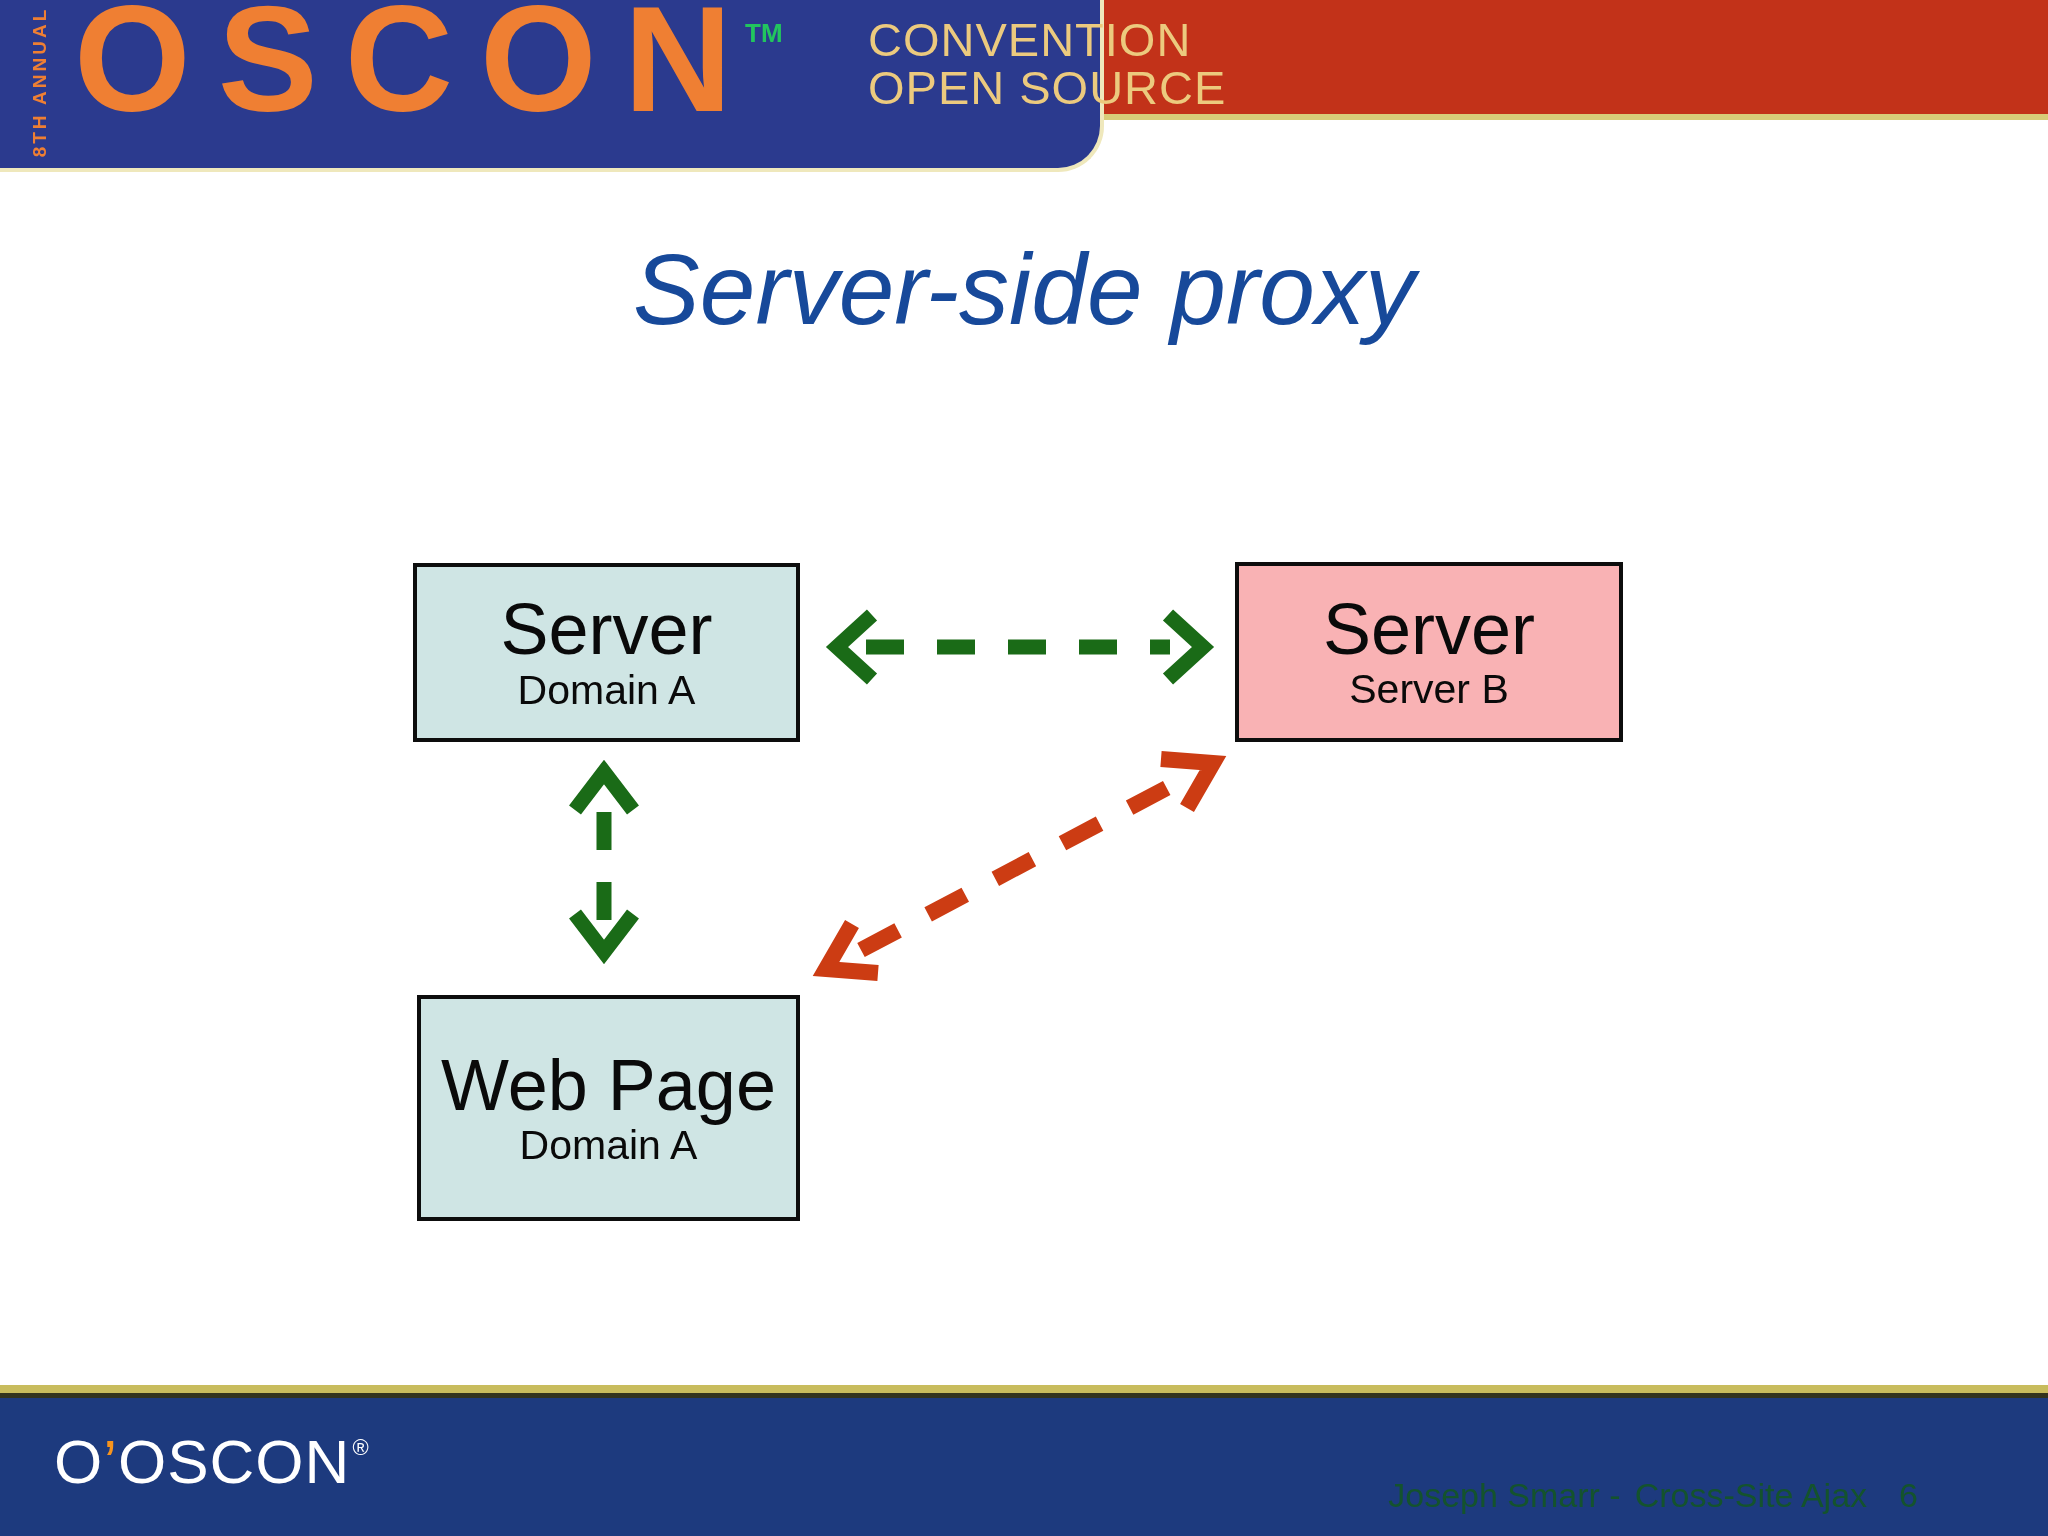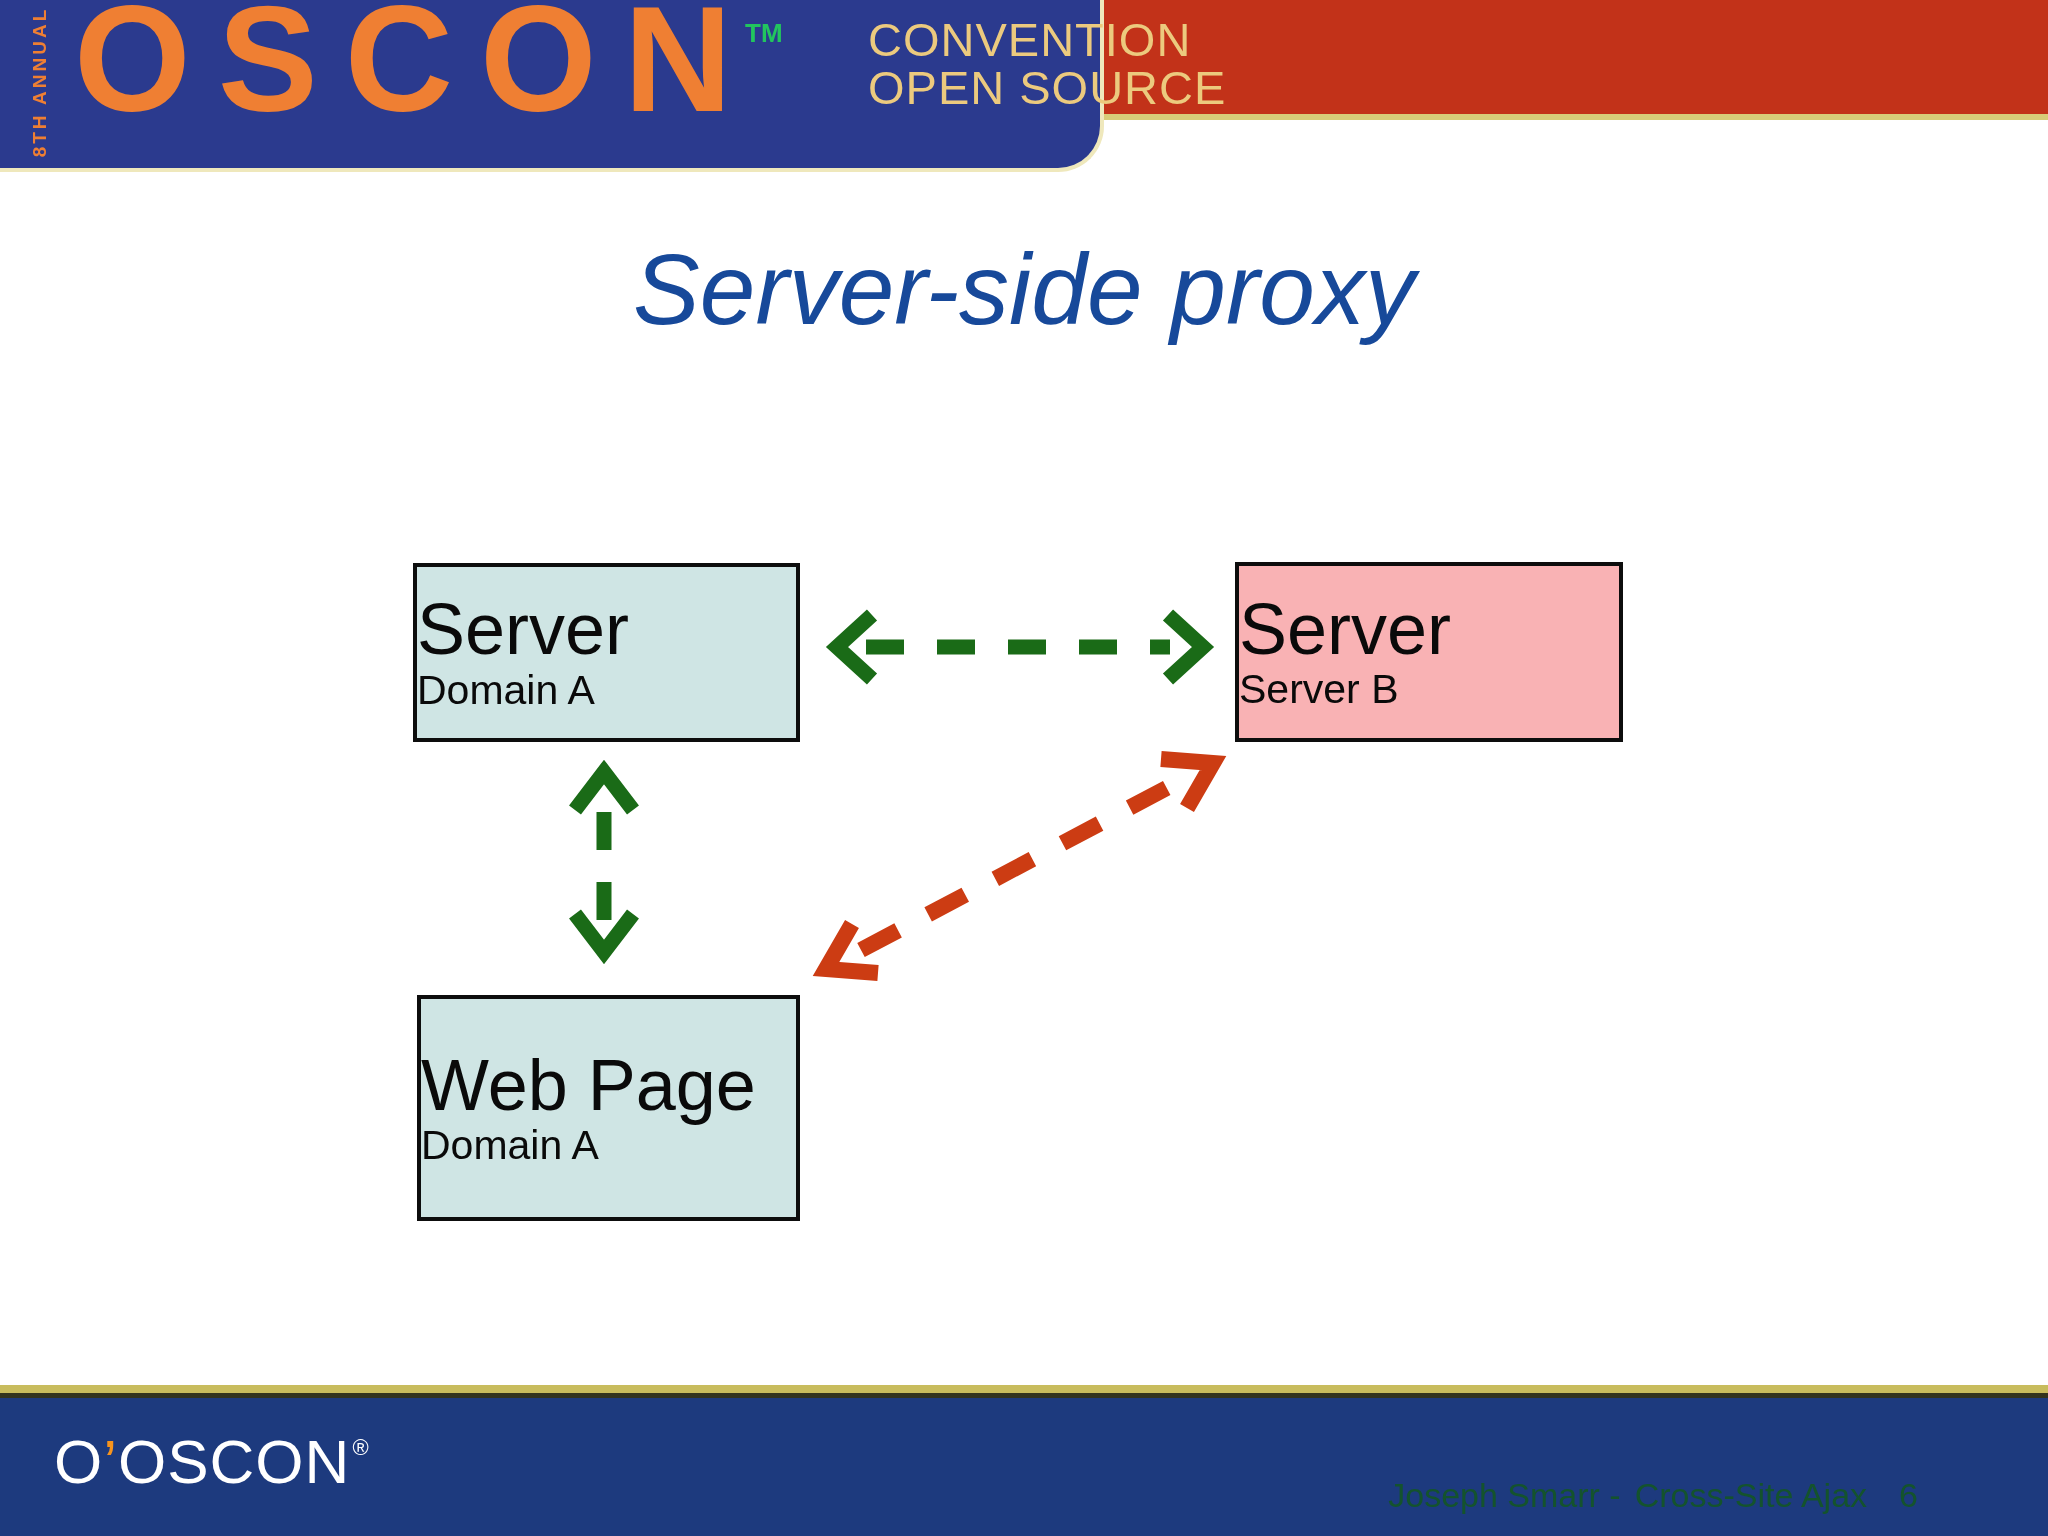--- a/index.html
+++ b/index.html
@@ -27,21 +27,21 @@
              font-size:47px; line-height:1.02; letter-spacing:1px; white-space:nowrap; }
 
   
   .title { position:absolute; top:232px; left:0; width:100%; margin:0;
            text-align:center; color:#17499a; font-size:100px; font-weight:normal;font-style:italic; }
 
   
   .arrows { position:absolute; top:0; left:0; width:2048px; height:1536px;
             z-index:3; pointer-events:none; }
   .node { position:absolute; box-sizing:border-box; border:4px solid #0d0d0d;
-          display:flex; flex-direction:column; align-items:flex-start;
+          display:flex; flex-direction:column; align-items:center;
           justify-content:center; z-index:4; color:#0a0a0a; }
   .node-title { font-size:72px; line-height:1.05; }
   .node-sub   { font-size:41px; line-height:1.1; }
   .node-server-a { left:413px; top:563px; width:387px; height:179px; background:#cfe5e4; }
   .node-server-b { left:1235px; top:562px; width:388px; height:180px; background:#f9b2b4; }
   .node-web-page { left:417px; top:995px; width:383px; height:226px; background:#cfe5e4; }
 
   
   .footer-gold { position:absolute; left:0; top:1385px; width:2048px; height:8px;
                  background:#c8bc5d; }

